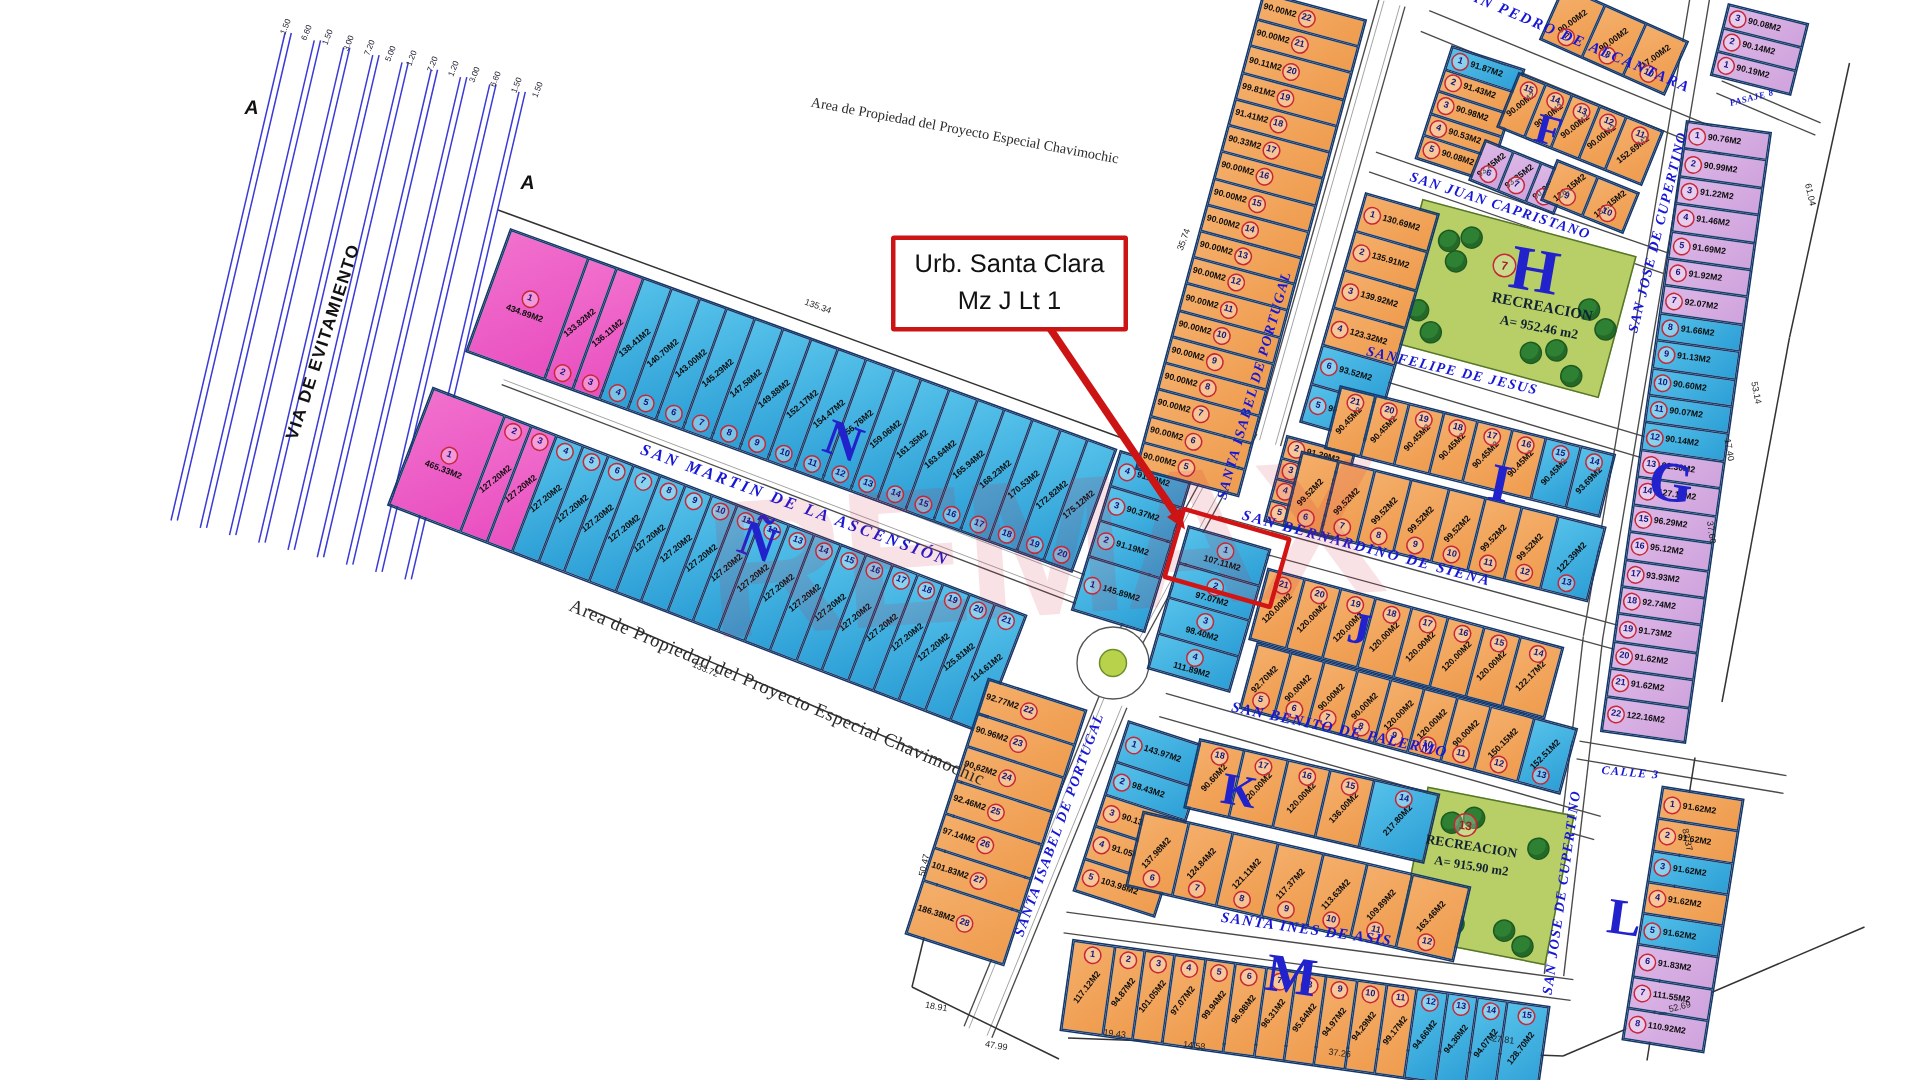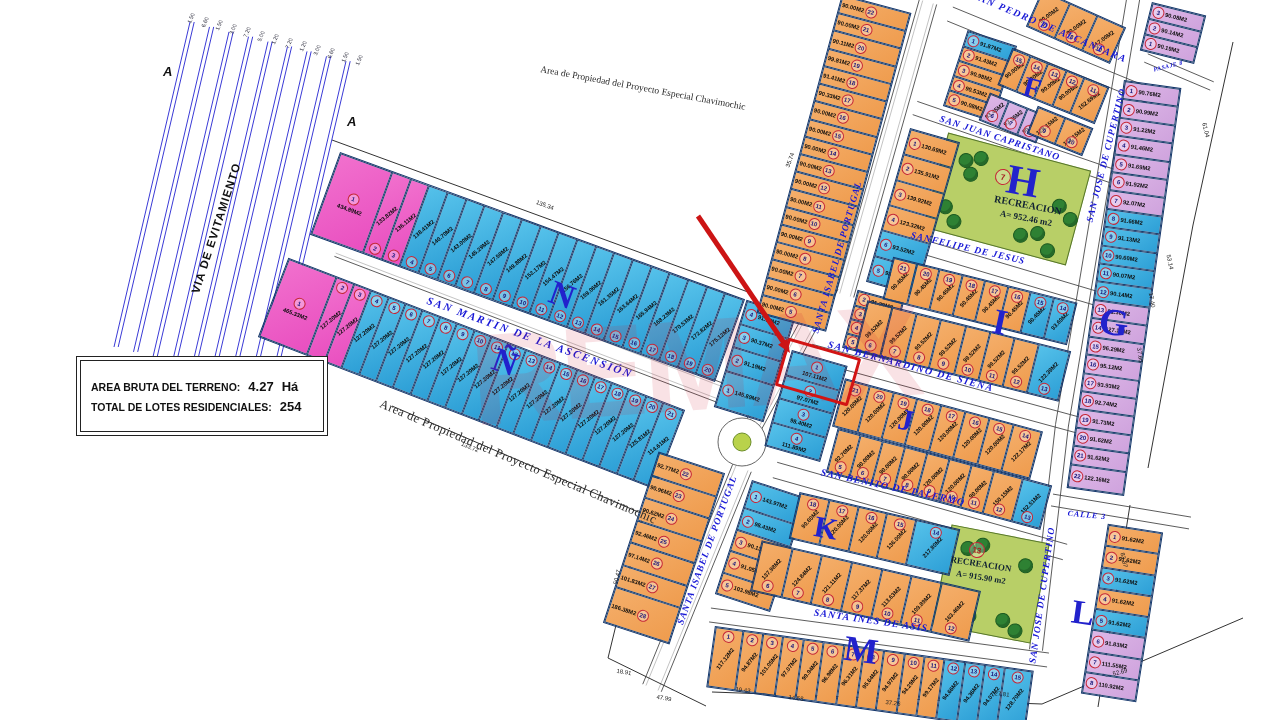--- a/index.html
+++ b/index.html
@@ -151,34 +151,25 @@
   <span class="reclabel" style="left:981px;top:564px;font-size:9px;transform:translate(-50%,-50%) rotate(9deg)">RECREACION</span>
   <span class="reclabel" style="left:981px;top:577px;font-size:8.5px;transform:translate(-50%,-50%) rotate(9deg)">A= 915.90 m2</span>
 
   <div id="highlight"></div>
 
   <svg id="arrow-layer" class="layer" width="1280" height="720" viewBox="0 0 1280 720">
     <line x1="698" y1="216" x2="784" y2="343" stroke="#cc1414" stroke-width="5"></line>
     <polygon points="790,353 778,344.7 787.2,338.7" fill="#cc1414"></polygon>
   </svg>
 
+  <div id="callout">
+    <span>Urb. Santa Clara</span>
+    <span>Mz J Lt 1</span>
+  </div>
 
-  <div id="infobox">
-    <div class="inner">
-      <div class="row">
-        <span class="lbl">AREA BRUTA DEL TERRENO:</span>
-        <span class="val">4.27</span>
-        <span class="val">Há</span>
-      </div>
-      <div class="row">
-        <span class="lbl">TOTAL DE LOTES  RESIDENCIALES:</span>
-        <span class="val">254</span>
-      </div>
-    </div>
-  </div>
 <div class="strip h" style="left: 312px; top: 223px; width: 431px; height: 88px; transform: rotate(20deg);">
       <div class="cell c-pink" style="flex: 3 1 0px;">
         <div class="hc wide">
           <span class="num ">1</span>
           <span class="ar ">434.89M2</span>
         </div>
       </div>
       <div class="cell c-pink" style="flex: 1 1 0px;">
         <div class="hc">
           <span class="ar rot">133.82M2</span>

